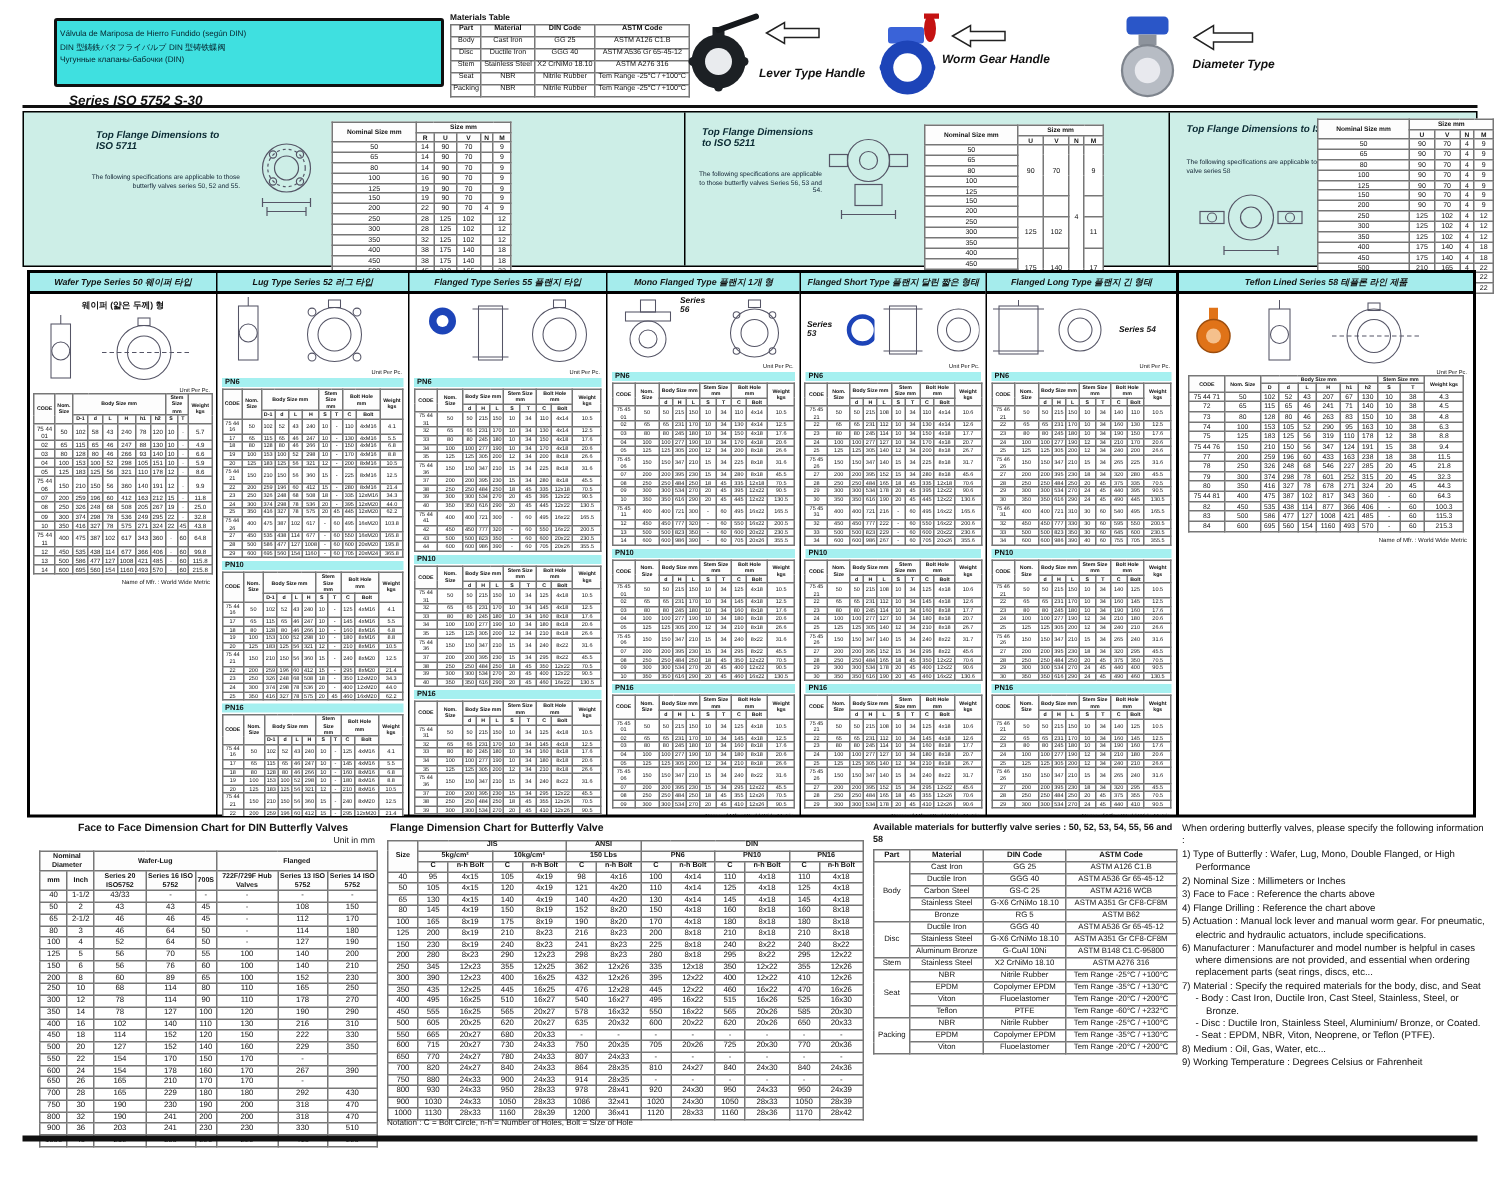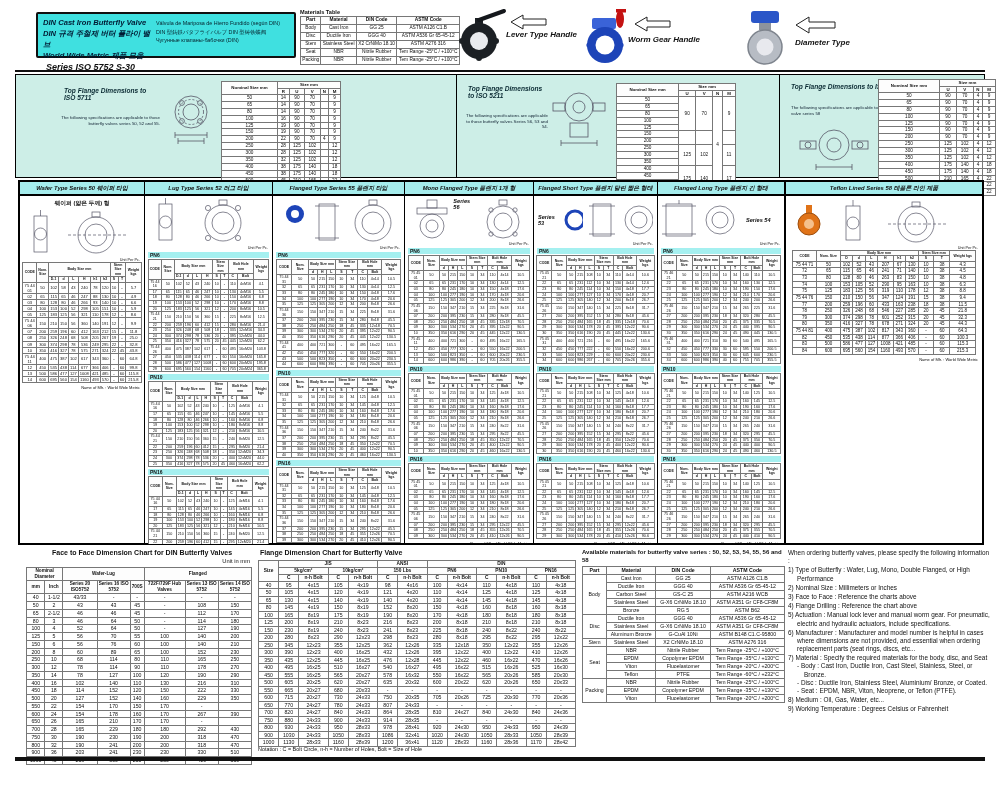--- a/index.html
+++ b/index.html
@@ -52,25 +52,20 @@
   .nota{font-size:5.4px;margin-top:2px}
   .avtl{font-size:6px;font-weight:bold;line-height:1.3}
   .ord{font-size:6.4px;line-height:1.28}
   .ord .it{padding-left:9px;text-indent:-9px;margin-top:1px}
   .ord .sb{padding-left:16px;text-indent:-7px}
 </style>
 </head>
 <body>
 
 <div class="abs titlebox">
-  <div class="t-l bi">
-    <div>DIN Cast Iron Butterfly Valve</div>
-    <div>DIN 규격 주철제 버터 플라이 밸브</div>
-    <div>World Wide Metric 제품 모음</div>
-  </div>
   <div class="t-r">
     <div>Válvula de Mariposa de Hierro Fundido  (según DIN)</div>
     <div>DIN 型鋳鉄バタフライバルブ   DIN 型铸铁蝶阀</div>
     <div>Чугунные клапаны-бабочки (DIN)</div>
   </div>
 </div>
 <div class="abs series bi">Series ISO 5752 S-30</div>
 
 <div class="abs mtitle">Materials Table</div>
 <table class="abs mtab">
@@ -119,21 +114,21 @@
     <circle cx="27" cy="33" r="9" fill="#e9ebee"></circle>
   <circle cx="10" cy="33" r="3" fill="#1c2024"></circle>
     <circle cx="44" cy="33" r="3" fill="#1c2024"></circle>
   <circle cx="27" cy="50" r="3" fill="#1c2024"></circle>
   <rect x="23" y="10" width="8" height="8" fill="#1c2024"></rect>
   <line x1="27" y1="12" x2="52" y2="3" stroke="#15181c" stroke-width="4" stroke-linecap="round"></line>
 </svg>
 <svg class="abs" style="left:510px;top:14px" width="38" height="16">
   <polygon points="1,8 13,1 13,5 36,5 36,11 13,11 13,15" fill="#fff" stroke="#222" stroke-width="1"></polygon>
 </svg>
-<div class="abs hlabel bi" style="left:506px;top:30px">Lever Type Handle</div>
+<div class="abs hlabel bi" style="left:506px;top:44px">Lever Type Handle</div>
 
 <svg class="abs" style="left:580px;top:8px" width="50" height="58">
   <ellipse cx="40" cy="11" rx="4" ry="9" fill="#c41212"></ellipse>
   <rect x="36" y="1" width="10" height="3.5" fill="#c41212"></rect>
   <rect x="12" y="10" width="24" height="11" rx="2" fill="#3a63d8"></rect>
   <circle cx="25" cy="37" r="18" fill="#1d44b8"></circle>
     <circle cx="25" cy="37" r="9.5" fill="#fff"></circle>
   <circle cx="9" cy="37" r="2.6" fill="#1d44b8"></circle>
     <circle cx="41" cy="37" r="2.6" fill="#1d44b8"></circle>
 </svg>

